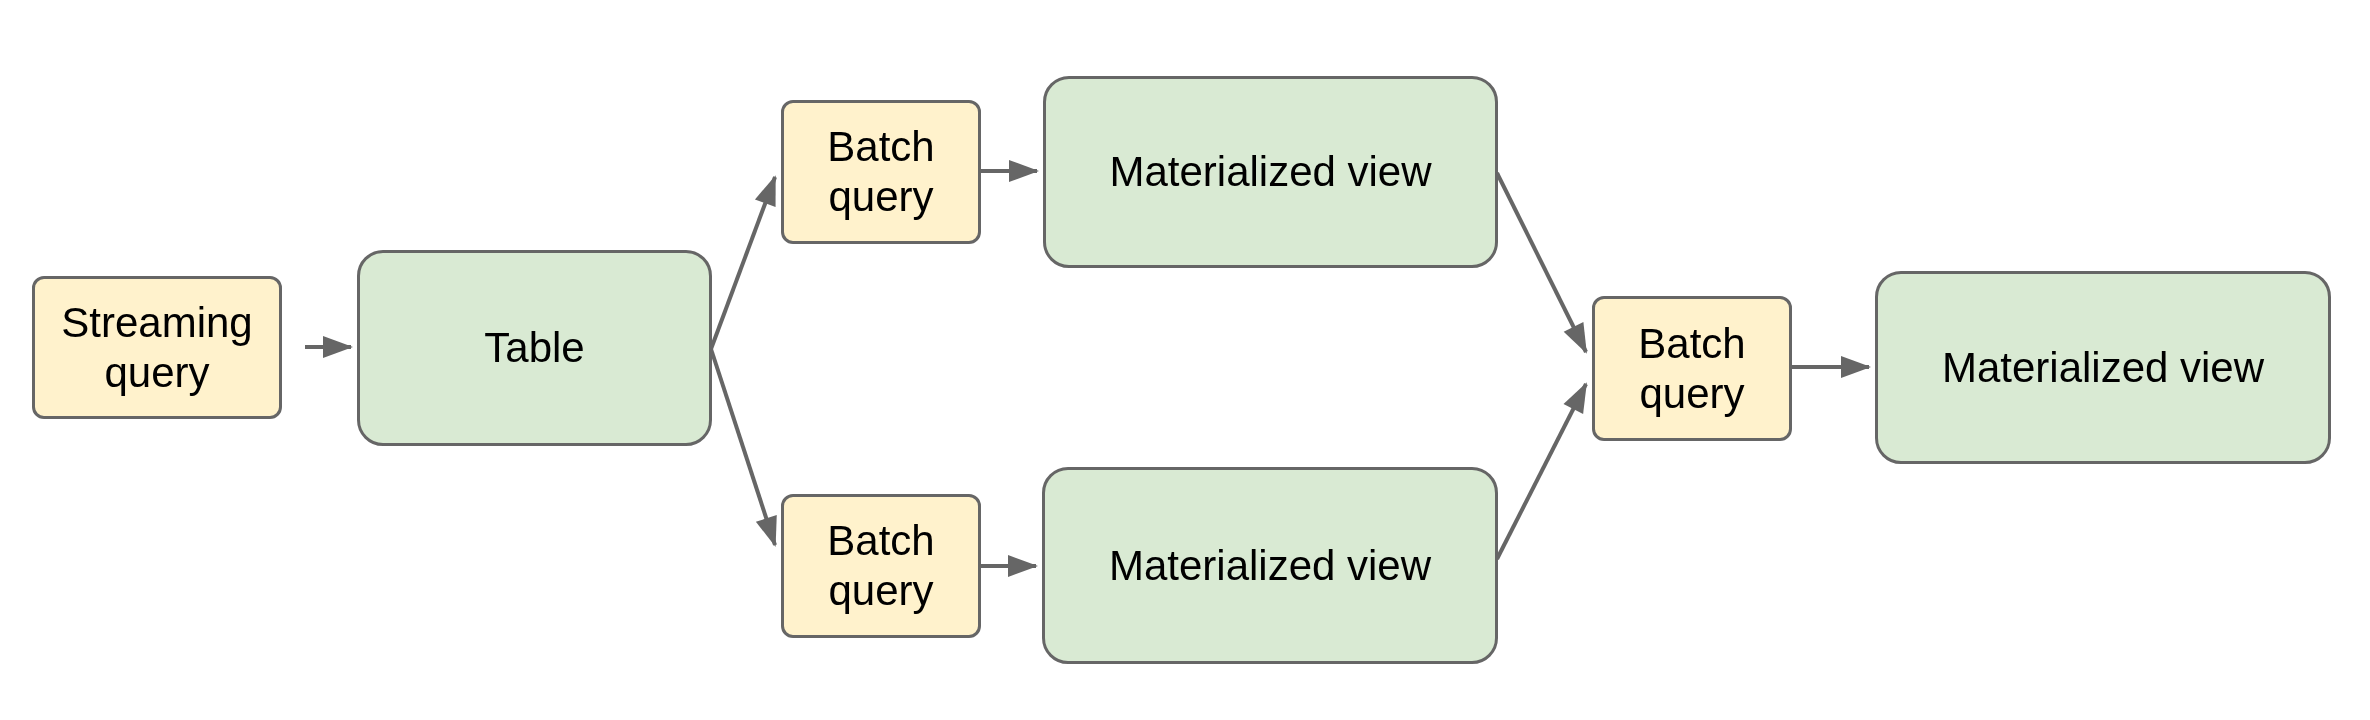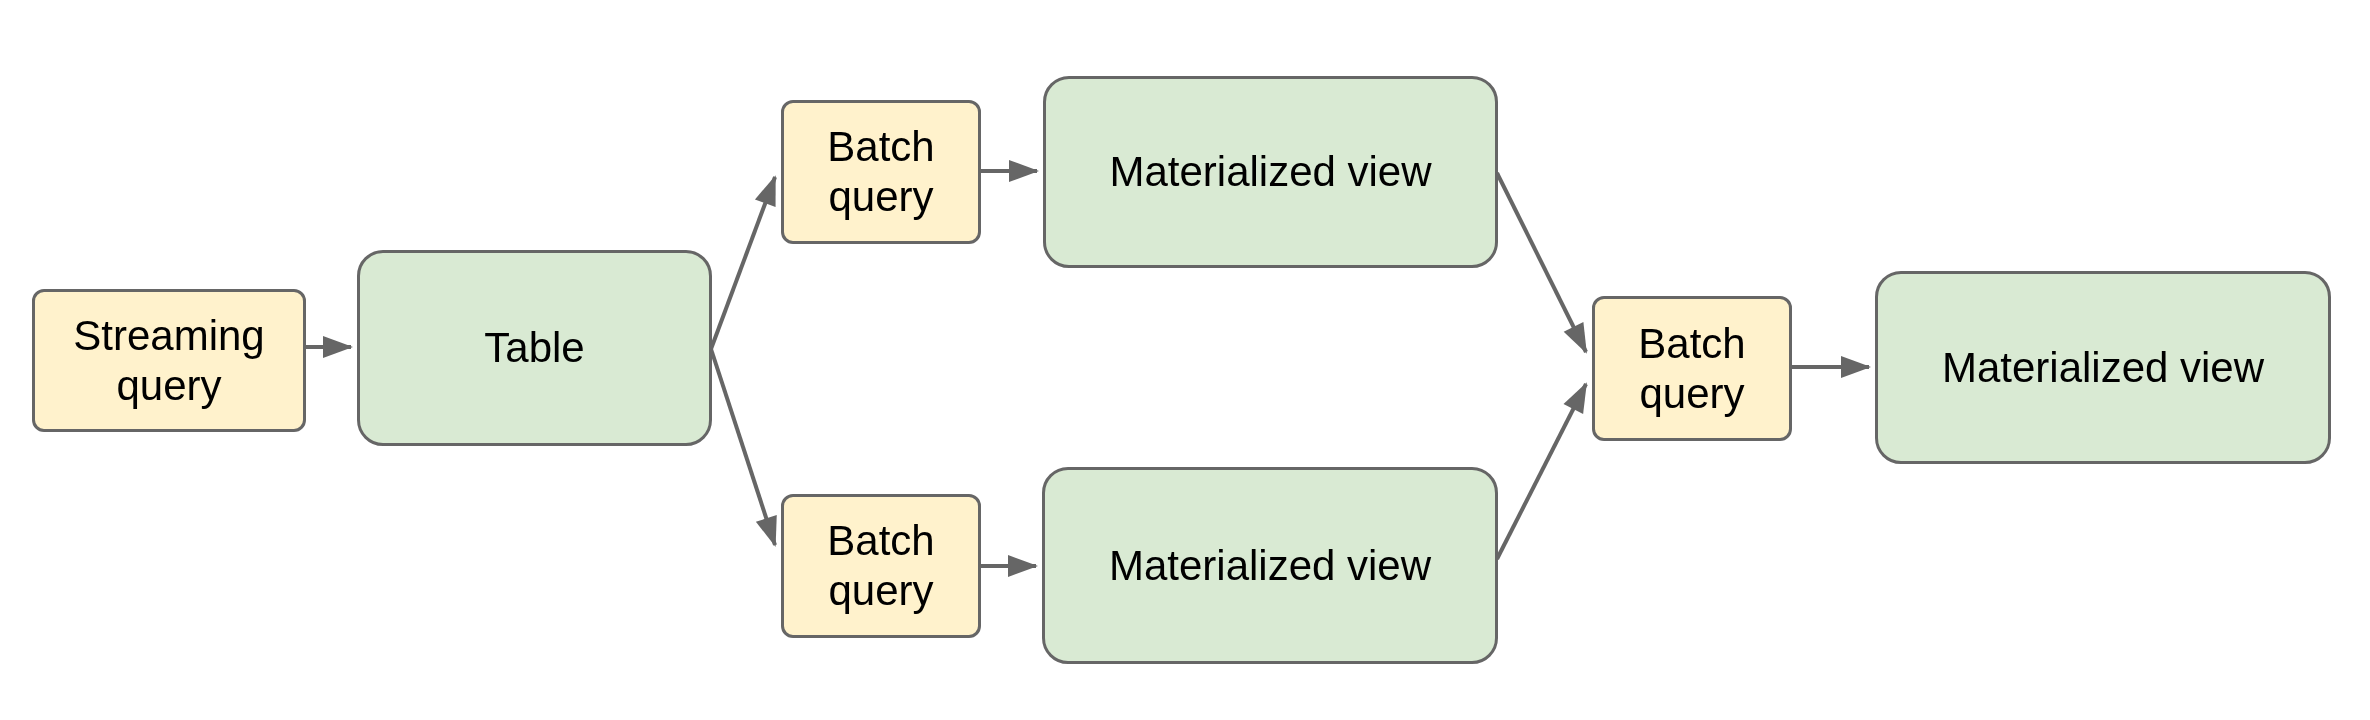--- a/index.html
+++ b/index.html
@@ -38,21 +38,21 @@
   }
   .node.query {
     background: var(--query-fill, #fff2cc);
     border-radius: 12px;
   }
   .node.view {
     background: var(--view-fill, #d9ead3);
     border-radius: 26px;
   }
   
-  .n-streaming-query      { left: 32px;   top: 289px; width: 274px; height: 143px; }
+  .n-streaming-query      { left: 32px;   top: 276px; width: 250px; height: 143px; }
   .n-table                { left: 357px;  top: 250px; width: 355px; height: 196px; }
   .n-batch-query-top      { left: 781px;  top: 100px; width: 200px; height: 144px; }
   .n-mv-top               { left: 1043px; top: 76px;  width: 455px; height: 192px; }
   .n-batch-query-bottom   { left: 781px;  top: 494px; width: 200px; height: 144px; }
   .n-mv-bottom            { left: 1042px; top: 467px; width: 456px; height: 197px; }
   .n-batch-query-final    { left: 1592px; top: 296px; width: 200px; height: 145px; }
   .n-mv-final             { left: 1875px; top: 271px; width: 456px; height: 193px; }
 </style>
 </head>
 <body>

